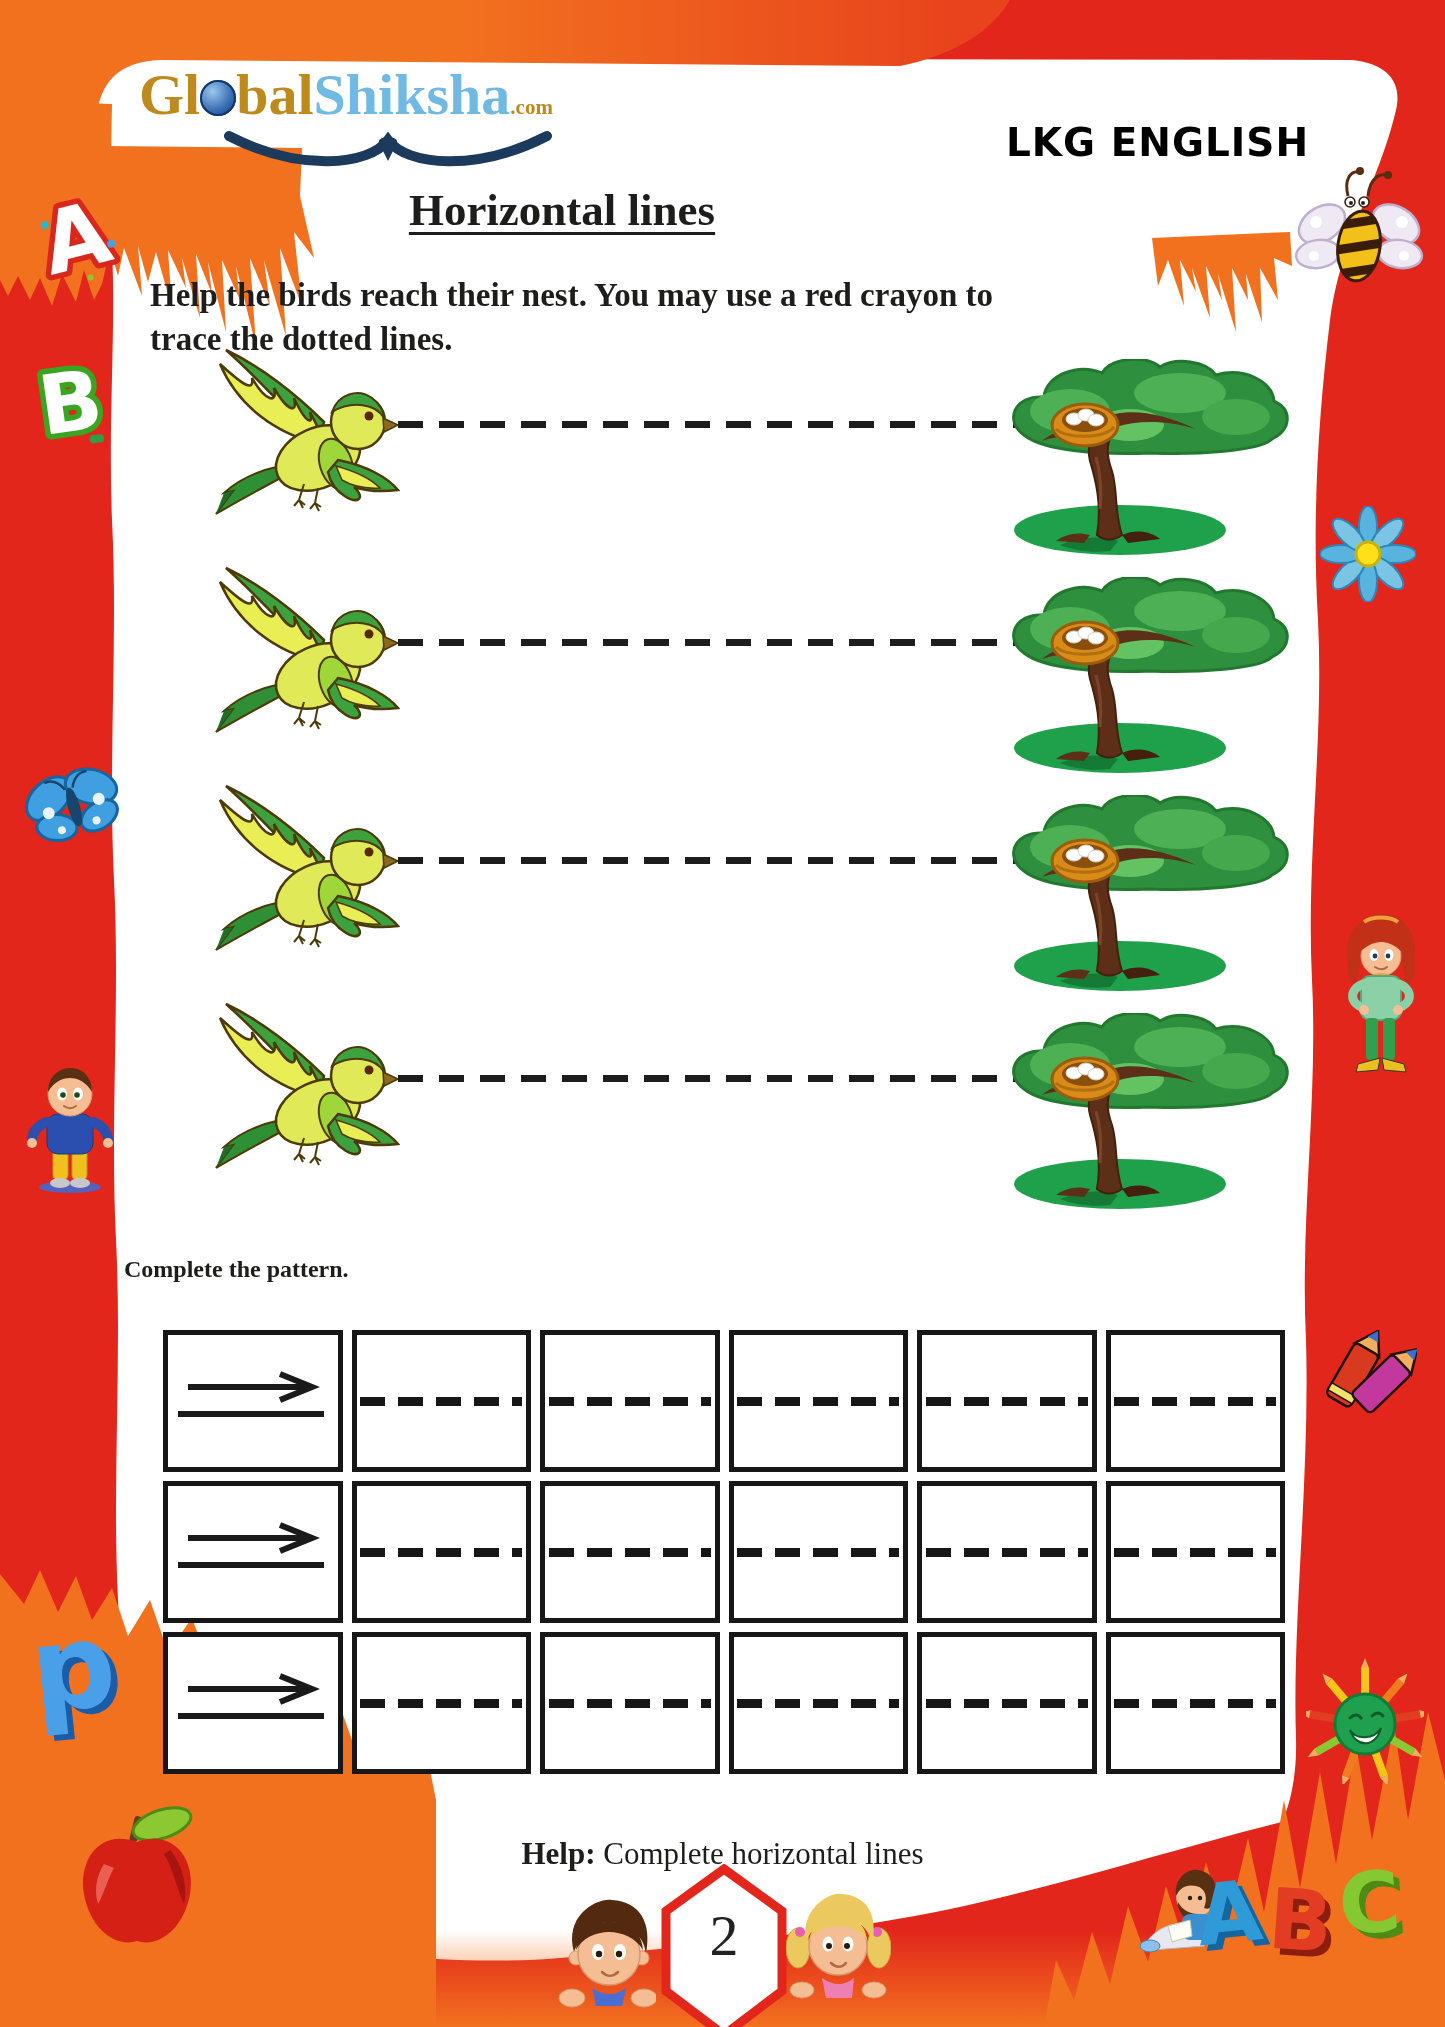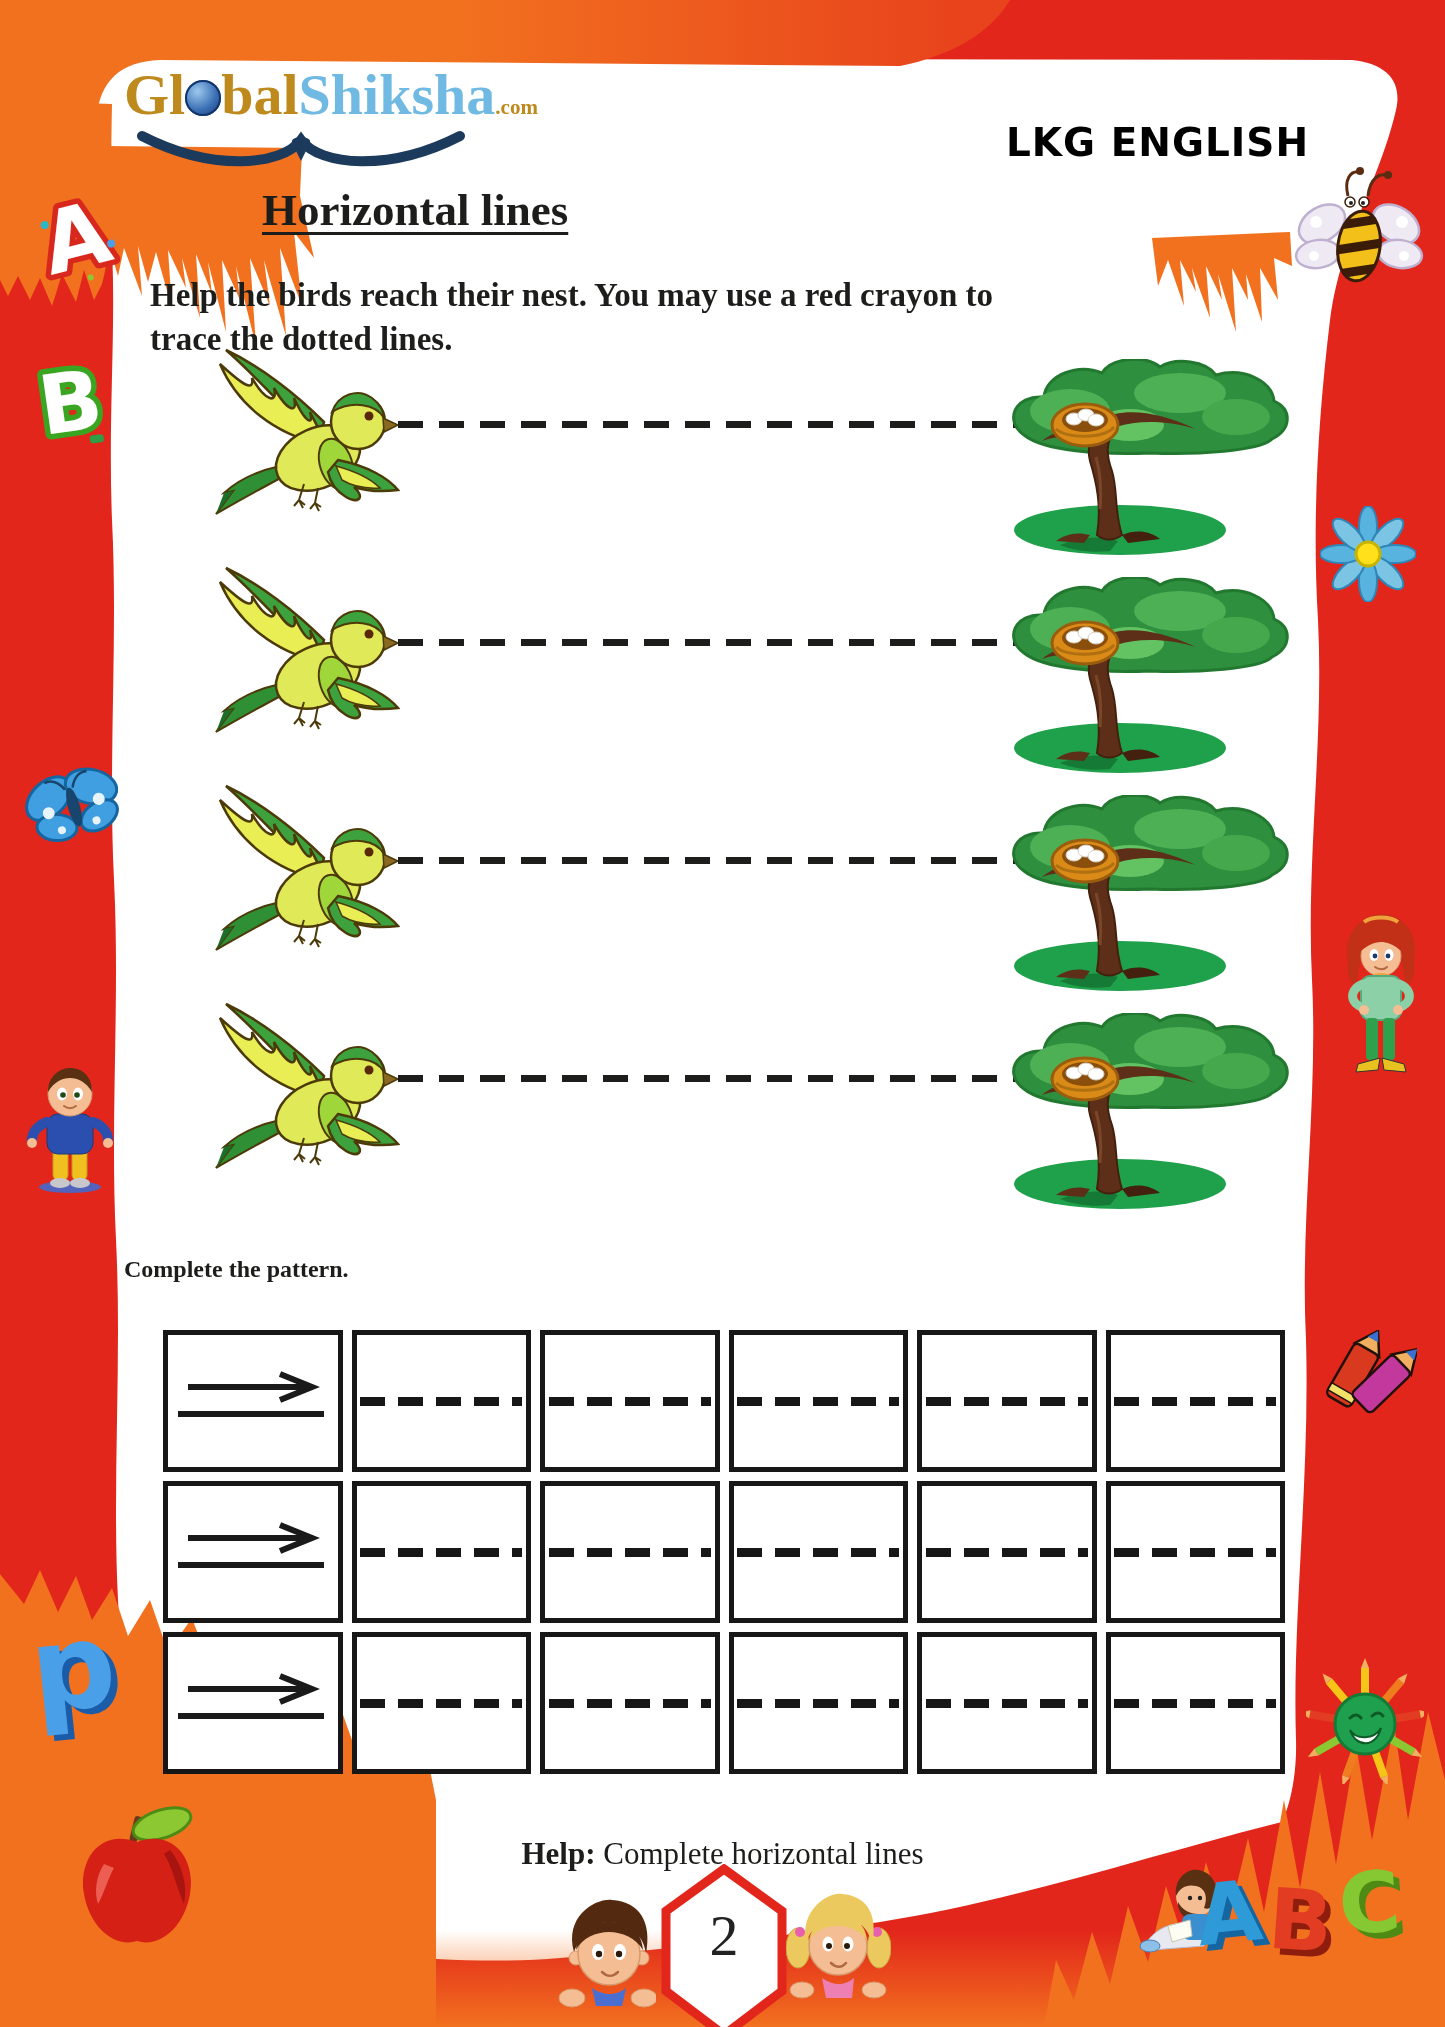--- a/index.html
+++ b/index.html
@@ -2,31 +2,31 @@
 <html><head>
 <meta charset="utf-8">
 <style>
   html,body{margin:0;padding:0;background:#999;}
   #canvas{position:relative;width:1445px;height:2027px;overflow:hidden;background:#e2261b;
           font-family:"Liberation Serif",serif;}
   .abs{position:absolute;}
   .z2{z-index:2;} .z3{z-index:3;} .z4{z-index:4;}
 
   
-  #logo{left:124px;top:66px;z-index:3;}
+  #logo{left:139px;top:66px;z-index:3;text-align:right;}
   #logo .line{font-family:"Liberation Serif",serif;font-weight:bold;font-size:58px;line-height:1;}
   .logo-gold{color:#bf8a1d;}
   .logo-blue{color:#6fb9e2;}
   .logo-dom{font-size:21px;color:#bf8a1d;font-weight:bold;}
   .globe{display:inline-block;width:36px;height:36px;border-radius:50%;color:transparent;
          background:radial-gradient(circle at 35% 32%,#9cc8ee 0%,#3a6fb4 55%,#12356e 100%);
          box-shadow:inset 0 0 0 2px #12356e;vertical-align:-2px;overflow:hidden;}
   #course{left:1006px;top:120px;width:330px;z-index:3;font-family:"DejaVu Sans",sans-serif;
           font-weight:bold;font-size:39px;letter-spacing:1px;color:#000000;}
-  #title{left:262px;top:184px;width:600px;text-align:left;z-index:3;
+  #title{left:262px;top:184px;width:600px;text-align:center;z-index:3;
          font-weight:bold;font-size:45px;color:#1d1d1b;text-decoration:underline;
          text-decoration-thickness:3px;text-underline-offset:7px;}
   #instructions{left:124px;top:274px;width:918px;z-index:3;font-weight:bold;
                 font-size:33px;line-height:1.33;color:#1d1d1b;margin-left:26px;}
 
   
   .dash-line{height:7px;z-index:3;
     background:repeating-linear-gradient(90deg,#1d1d1b 0 25px,transparent 25px 41px);}
 
   

